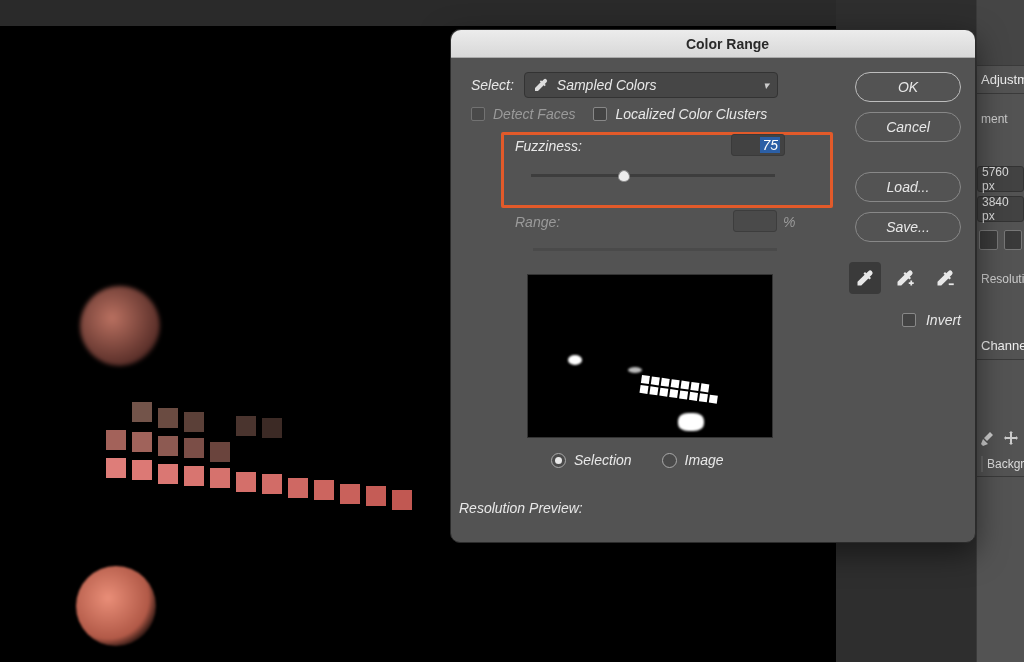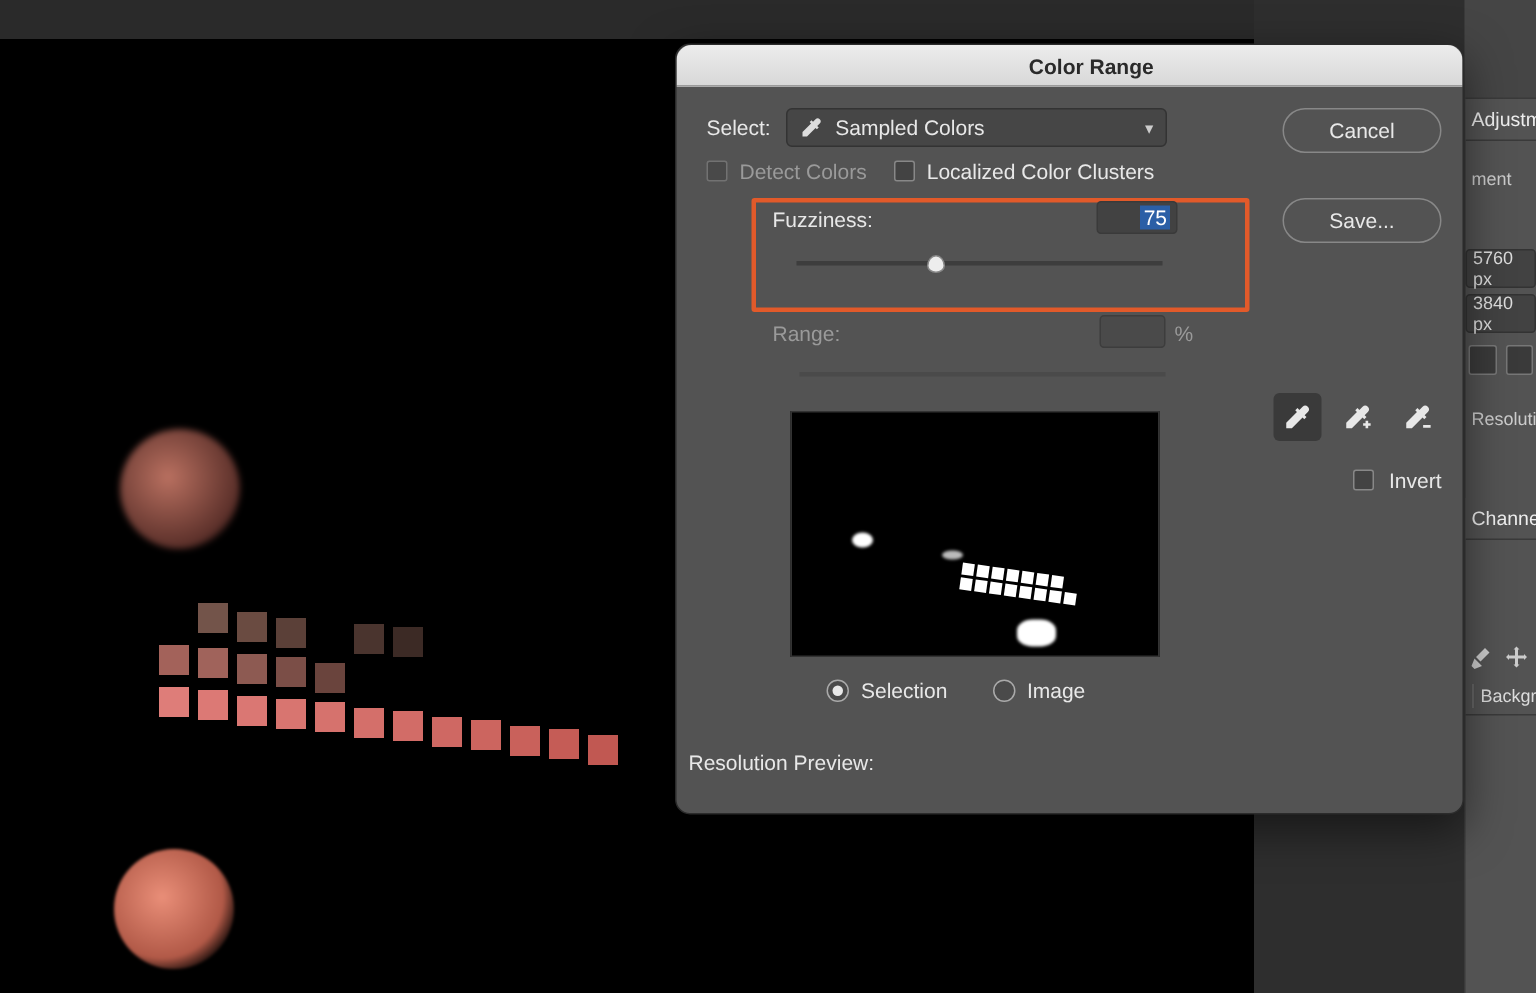--- a/index.html
+++ b/index.html
@@ -17,21 +17,21 @@
   .panel-sub { padding: 6px 4px; font-size: 12px; color: #ccc; margin-top: 12px; }
   .panel-field { display:flex; align-items:center; height: 26px; background: #424242; border:1px solid #333; border-radius:3px; padding:0 4px; margin: 4px 0; font-size:12px; color:#ddd; }
   .panel-icons { display:flex; gap:6px; padding:4px 2px; }
   .panel-icon-box { width:20px; height:20px; border:1px solid #777; background:#3a3a3a; border-radius:2px; }
 
   .move-row { display:flex; gap:8px; padding:6px 2px; align-items:center; }
 
   
   .dialog { position: absolute; left: 450px; top: 29px; width: 526px; height: 514px; background: #535353; border: 1px solid #2b2b2b; border-radius: 10px; box-shadow: 0 10px 30px rgba(0,0,0,.5); }
   .titlebar { height: 28px; background: linear-gradient(#ececec, #d8d8d8); border-radius: 10px 10px 0 0; border-bottom: 1px solid #aaa; display:flex; align-items:center; justify-content:center; color:#2a2a2a; font-weight:600; font-size:14px;padding-left:29px; }
-  .dialog-body { position: relative; height: calc(100% - 28px); }
+  .dialog-body { position: relative; height: calc(100% - 28px); font-style: italic; }
 
   .select-row { position:absolute; left:20px; top:14px; display:flex; align-items:center; gap:10px; }
   .label { color:#e8e8e8; font-size:14px; }
   .label.dim { color:#9a9a9a; }
   .dropdown { display:flex; align-items:center; background:#464646; border:1px solid #333; border-radius:4px; height:26px; padding:0 8px; color:#e8e8e8; font-size:14px; gap:8px; }
   .dropdown .chev { margin-left:auto; font-size:11px; color:#ccc; }
   .dropdown.small-ey { width: 254px; }
 
   .eyedrop-glyph { width:16px; height:16px; }
 
@@ -172,21 +172,21 @@
             </svg>
         </span>
         <span>Sampled Colors</span>
         <span class="chev">▾</span>
       </div>
     </div>
 
     <div class="row2">
       <div class="cb-wrap">
         <span class="checkbox disabled"></span>
-        <span class="label dim">Detect Colors</span>
+        <span class="label dim">Detect Faces</span>
       </div>
       <div class="cb-wrap">
         <span class="checkbox"></span>
         <span class="label">Localized Color Clusters</span>
       </div>
     </div>
 
     <div class="highlight-box"></div>
 
     <span class="label fuzziness-label">Fuzziness:</span>
@@ -238,22 +238,24 @@
         <span>Image</span>
       </div>
     </div>
 
     <div class="sel-preview-row">
       <span class="label">Resolution Preview:</span>
 
     </div>
 
     <div class="btn-col">
+      <div class="btn primary">OK</div>
       <div class="btn">Cancel</div>
       <div class="btn-gap"></div>
+      <div class="btn">Load...</div>
       <div class="btn">Save...</div>
     </div>
 
     <div class="eye-row">
       <div class="tool-btn active">
         <svg width="20" height="20" viewBox="0 0 16 16">
             <path d="M13.5 2.5a2 2 0 0 0-2.8 0L9 4.2 8 3.2 6.8 4.4l.9.9L2 11v3h3l5.7-5.7.9.9 1.2-1.2-1-1 1.7-1.7a2 2 0 0 0 0-2.8z" fill="#e8e8e8"></path>
           </svg>
       </div>
       <div class="tool-btn">

